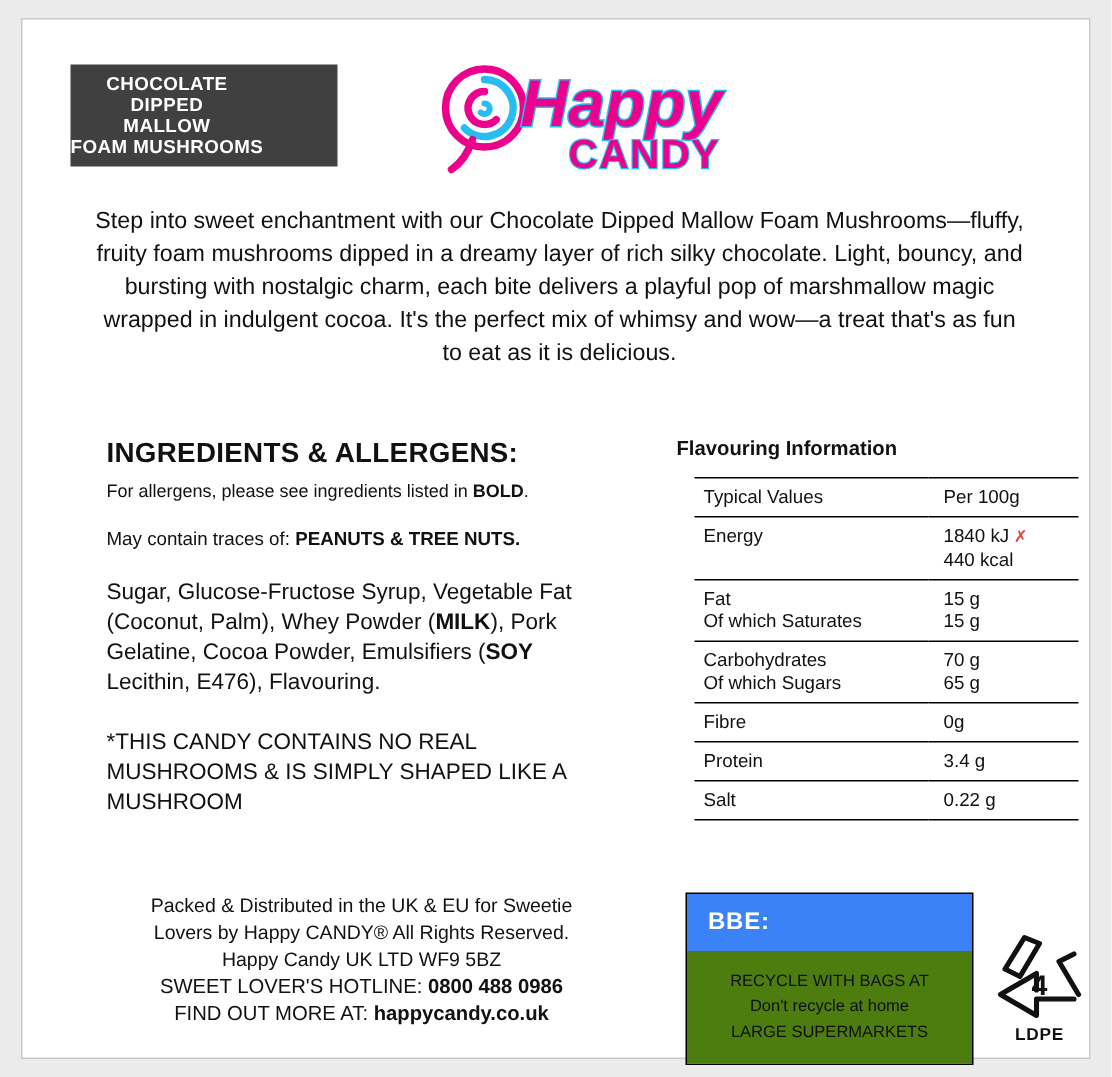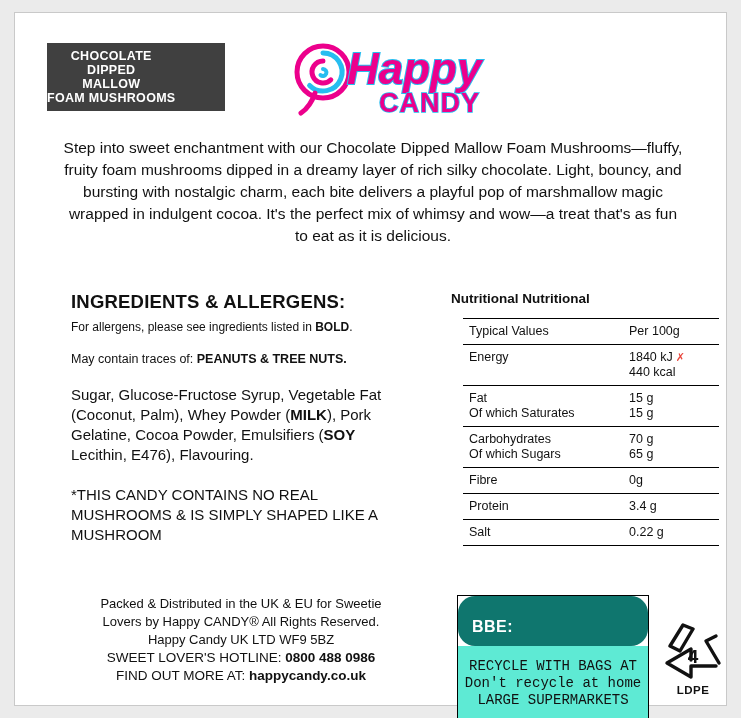--- a/index.html
+++ b/index.html
@@ -176,36 +176,34 @@
   
   .bbe {
     position: absolute;
     left: 424px;
     top: 566px;
     width: 192px;
     border: 1px solid #000;
     box-sizing: border-box;
   }
   .bbe-head {
-    background: #0f766e;
+    background: #3b82f6;
     color: #fff;
     font-size: 16px;
     font-weight: bold;
-    padding: 22px 0 10px 14px;
+    padding: 10px 0 10px 14px;
     letter-spacing: 0.5px;
-    border-radius: 17px;
   }
   .bbe-body {
-    background: #5eead4;
-    text-align: center;
-    font-size: 14px;
+    background: #4d7c0f;
+    text-align: center;
+    font-size: 11px;
     line-height: 17px;
     padding: 12px 6px 12px 6px;
     color: #111;
-    font-family: Liberation Mono, monospace;
   }
 
   
   .recycle {
     position: absolute;
     left: 624px;
     top: 594px;
     width: 72px;
     height: 78px;
     text-align: center;
@@ -263,21 +261,21 @@
       <p class="ing-traces">
         <span>May contain traces of: </span><b>PEANUTS &amp; TREE NUTS.</b>
       </p>
       <p class="ing-body">
         Sugar, Glucose-Fructose Syrup, Vegetable Fat (Coconut, Palm), Whey Powder (<b>MILK</b>), Pork Gelatine, Cocoa Powder, Emulsifiers (<b>SOY</b> Lecithin, E476), Flavouring.
       </p>
       <p class="ing-note">*THIS CANDY CONTAINS NO REAL MUSHROOMS &amp; IS SIMPLY SHAPED LIKE A MUSHROOM</p>
     </div>
 
     <div class="nut-col">
-      <p class="nut-title">Nutritional Nutritional</p>
+      <p class="nut-title">Flavouring Information</p>
       <table class="nut">
         <tbody>
           <tr class="top">
             <td>Typical Values</td>
             <td class="val">Per 100g</td>
           </tr>
 
           <tr class="sep">
             <td>Energy</td>
             <td class="val">

